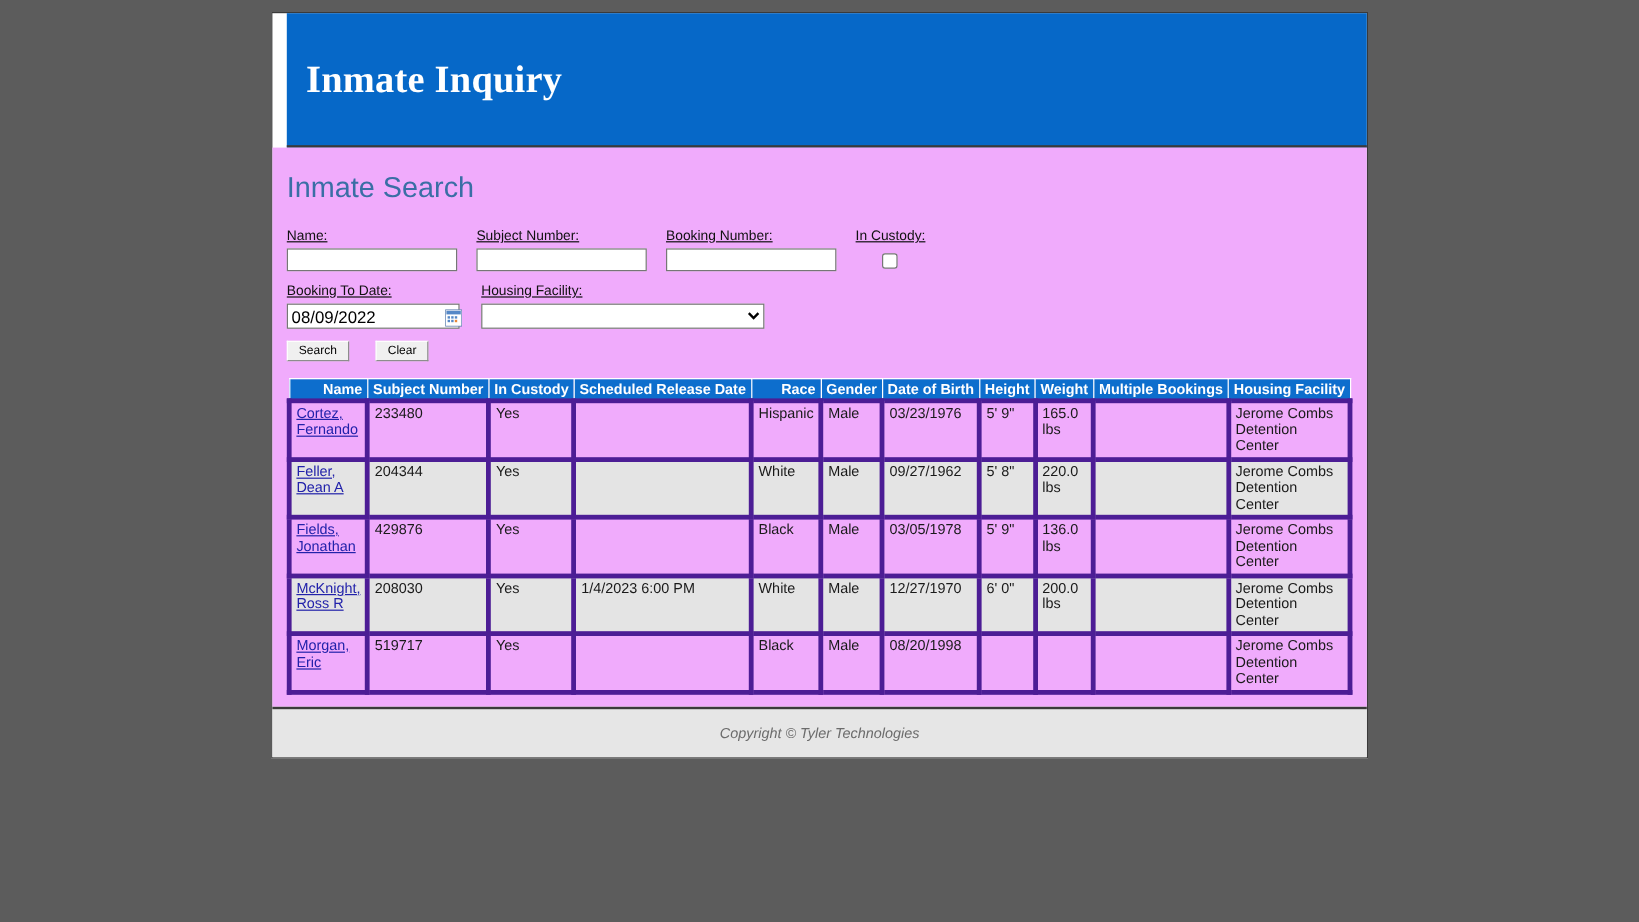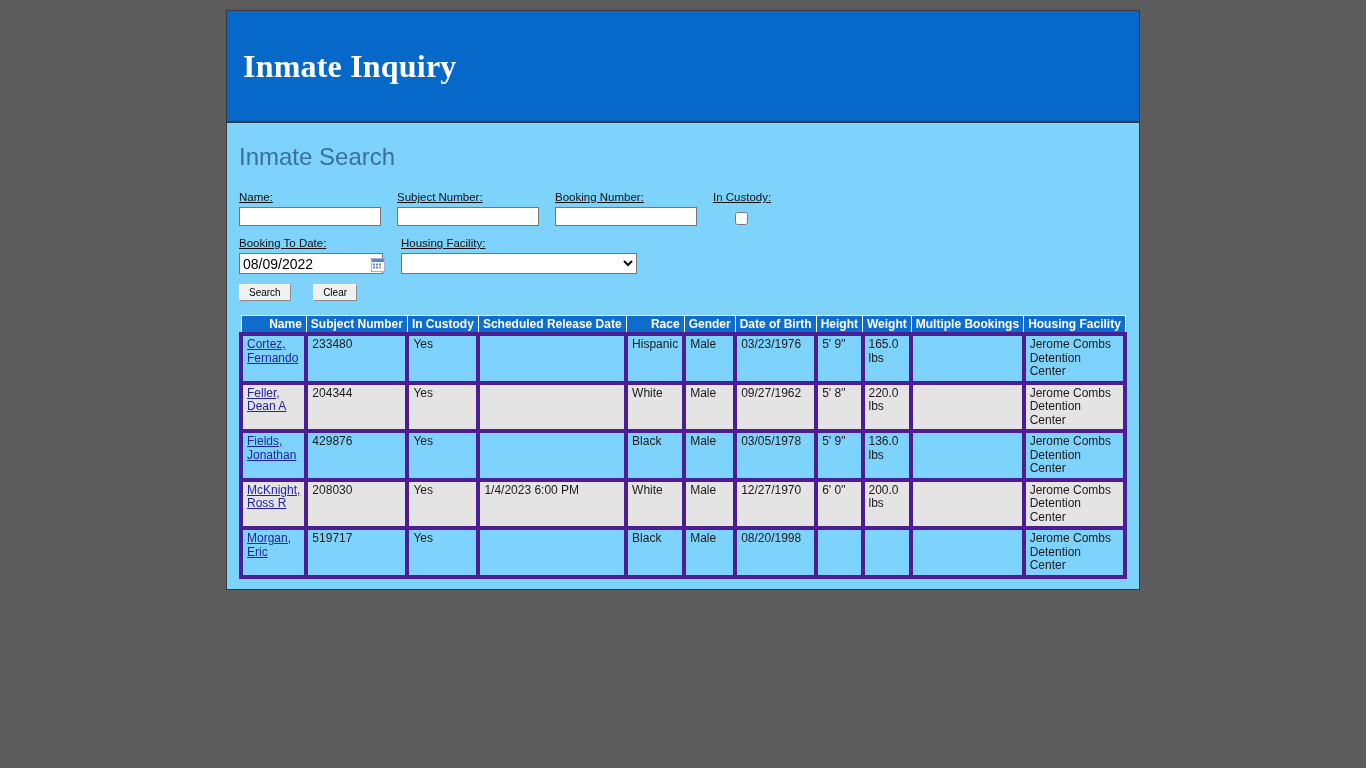--- a/index.html
+++ b/index.html
@@ -24,31 +24,32 @@
   }
   
   #page-header {
     background: #0668c8;
     height: 112px;
     box-sizing: border-box;
     padding: 0 0 0 16px;
     display: flex;
     align-items: center;
     border-bottom: 2px solid #3a3a3a;
+    margin-left: 12px;
   }
   #page-header .title {
     font-family: "Liberation Serif", serif;
     font-weight: bold;
     font-size: 32px;
     color: #ffffff;
     letter-spacing: 0.2px;
   }
   
   #content {
-    background: #7dd3fc;
+    background: #f0abfc;
     padding: 22px 14px 10px 12px;
     box-sizing: border-box;
   }
   #section-title {
     font-size: 24px;
     color: #3a6ea5;
     font-weight: normal;
     margin: 0 0 22px 0;
     line-height: 1;
   }
@@ -354,14 +355,17 @@
           <td class="col-weight"></td>
           <td class="col-multi"></td>
           <td class="col-facility">Jerome Combs Detention Center</td>
         </tr>
 
       </tbody>
     </table>
 
   </div>
 
+  <div id="page-footer">
+    <span class="copy">Copyright © Tyler Technologies</span>
+  </div>
 
 </div>
 
 </body></html>

